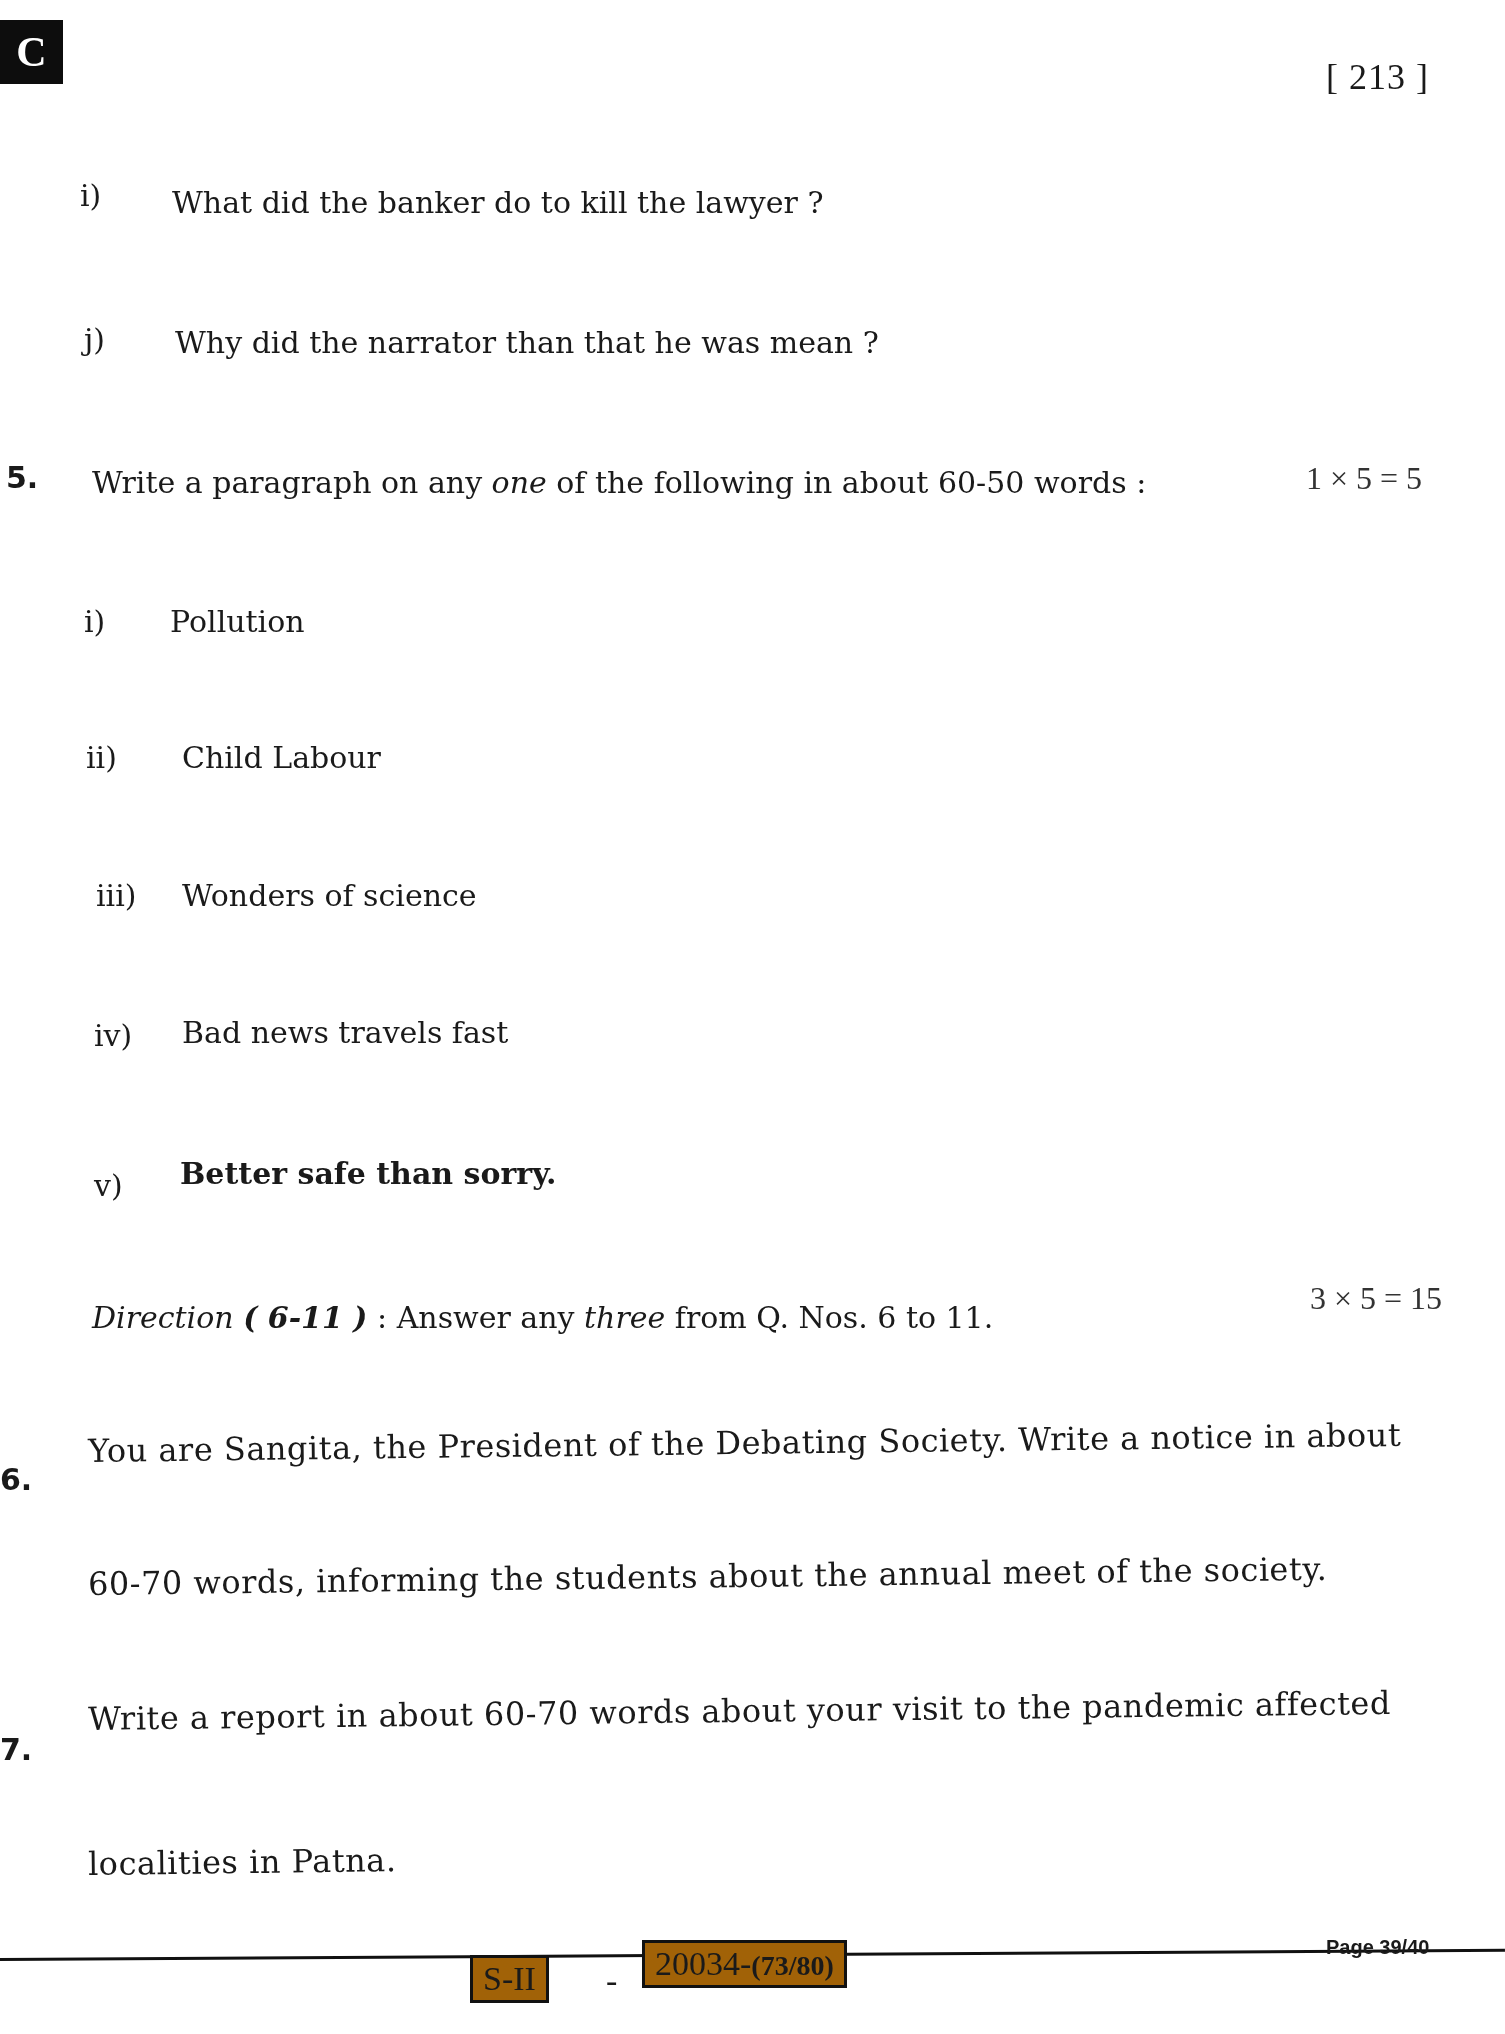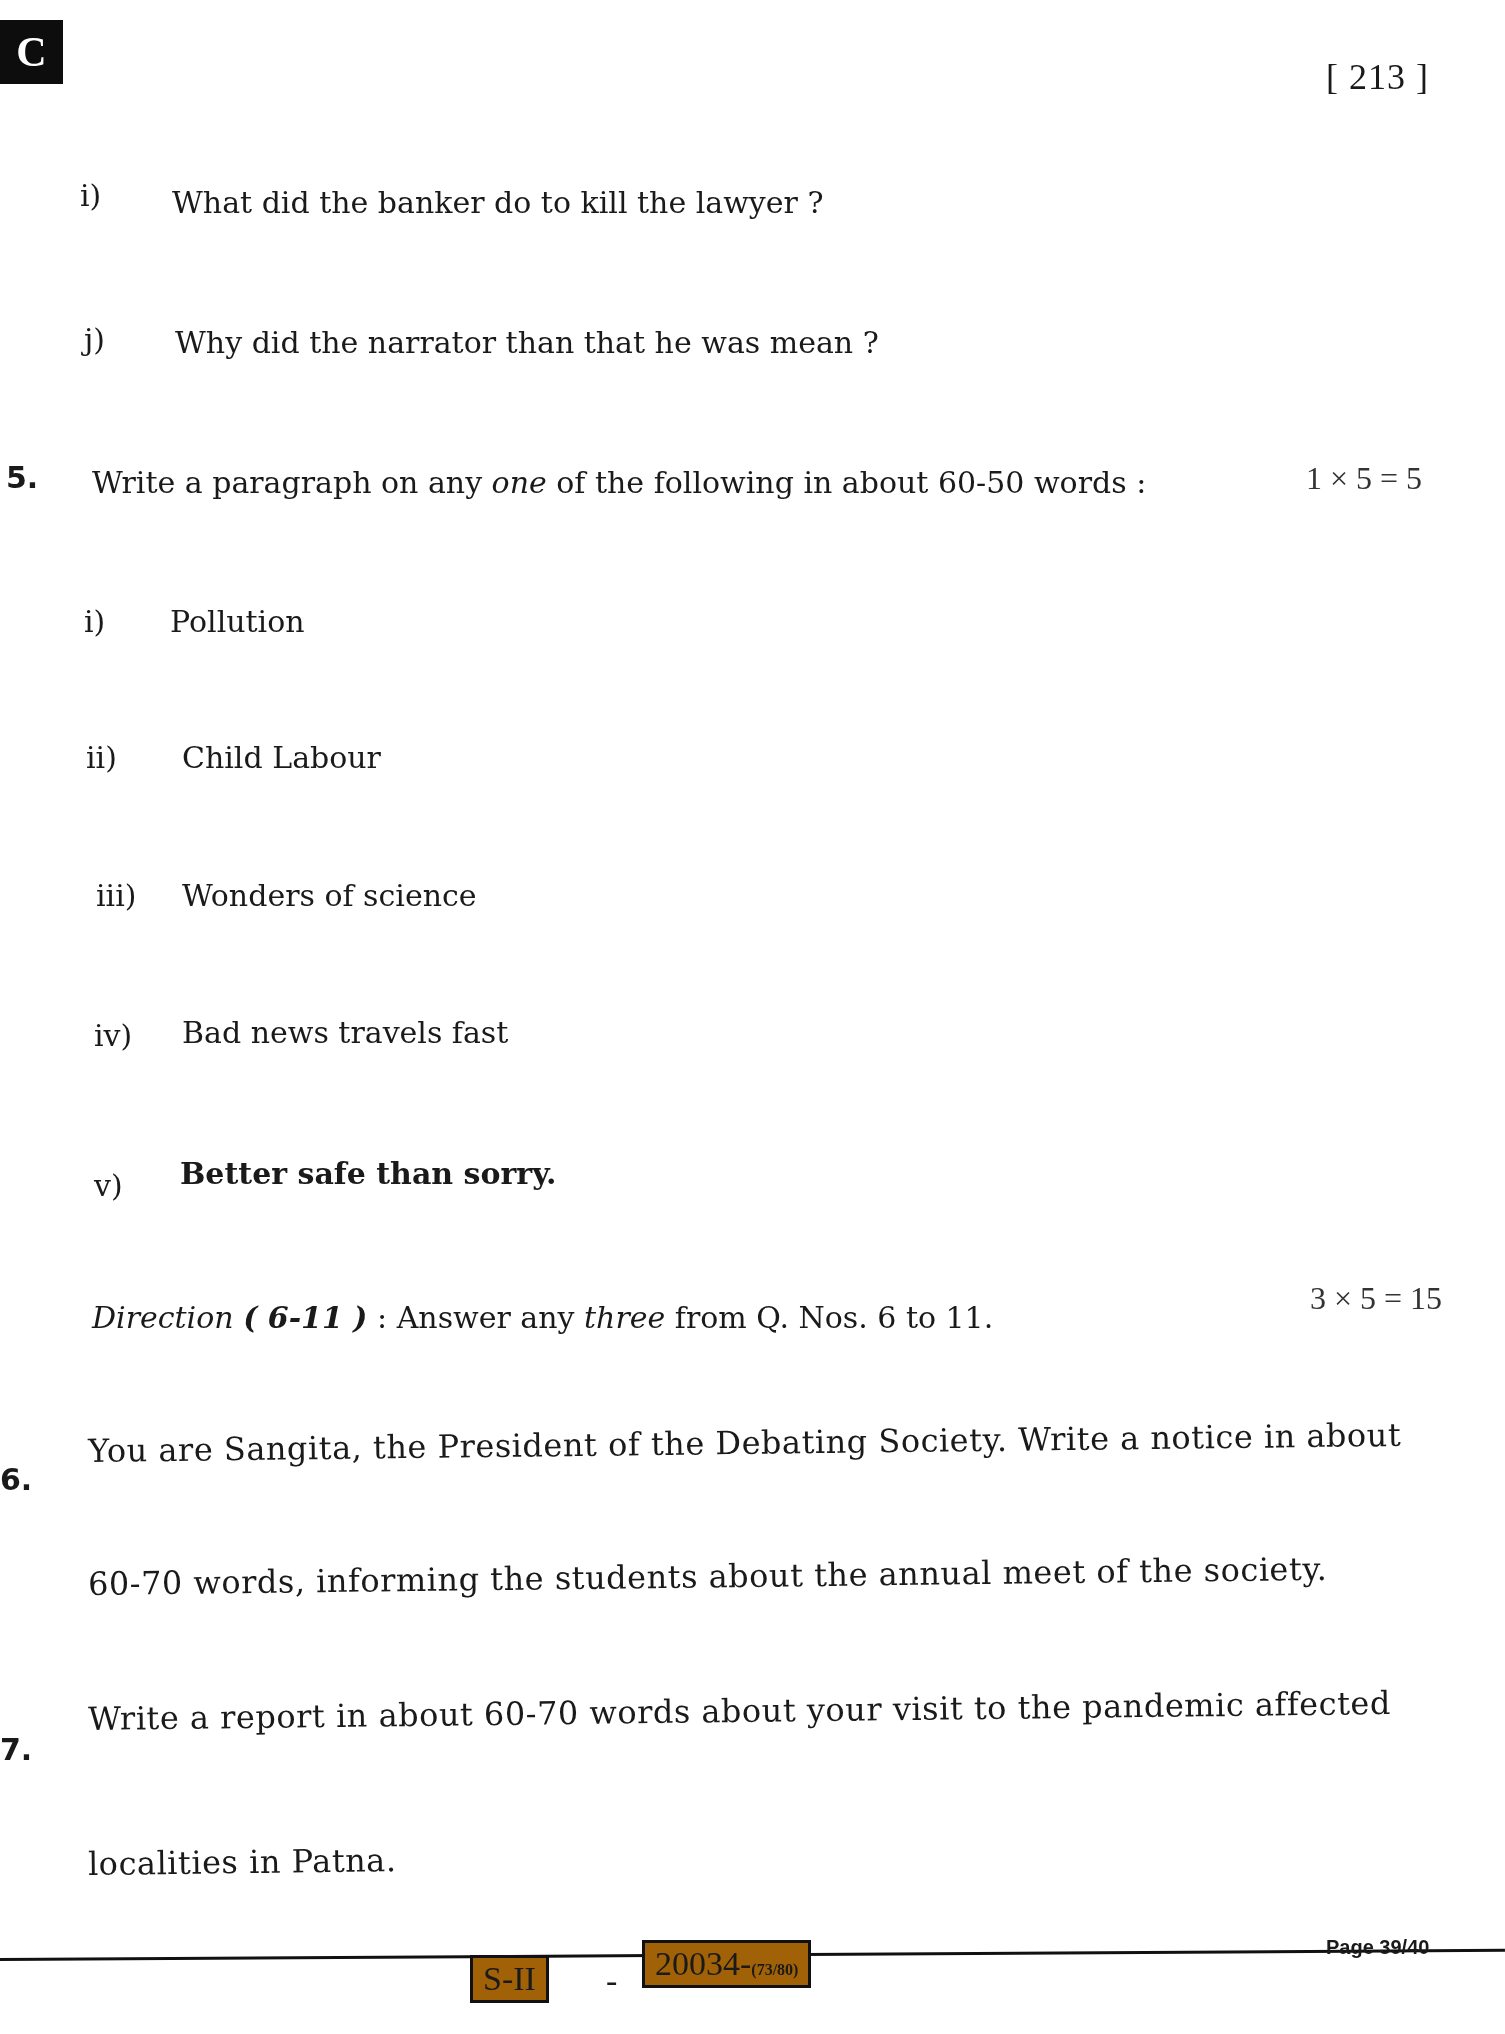--- a/index.html
+++ b/index.html
@@ -65,15 +65,15 @@
 <div class="abs txt big" style="left:88px;top:1565px;transform:rotate(-0.7deg);transform-origin:left;">60-70 words, informing the students about the annual meet of the society.</div>
 
 <div class="abs num" style="left:0px;top:1732px;">7.</div>
 <div class="abs txt big" style="left:88px;top:1700px;transform:rotate(-0.7deg);transform-origin:left;">Write a report in about 60-70 words about your visit to the pandemic affected</div>
 <div class="abs txt big" style="left:88px;top:1845px;transform:rotate(-0.7deg);transform-origin:left;">localities in Patna.</div>
 
 <div class="abs rule" style="top:1958px;"></div>
 <div class="abs footbox" style="left:470px;top:1955px;">S-II</div>
 <div class="abs" style="left:606px;top:1962px;font-size:34px;font-family:'Liberation Serif',serif;">-</div>
 <div class="abs footbox" style="left:642px;top:1940px;">
-  <span>20034-</span><span style="font-size:16px;font-weight:bold;">(73/80)</span>
+  <span>20034-</span><span style="font-size:28px;font-weight:bold;">(73/80)</span>
 </div>
 <div class="abs page" style="left:1326px;top:1936px;">Page 39/40</div>
 
 </body></html>

